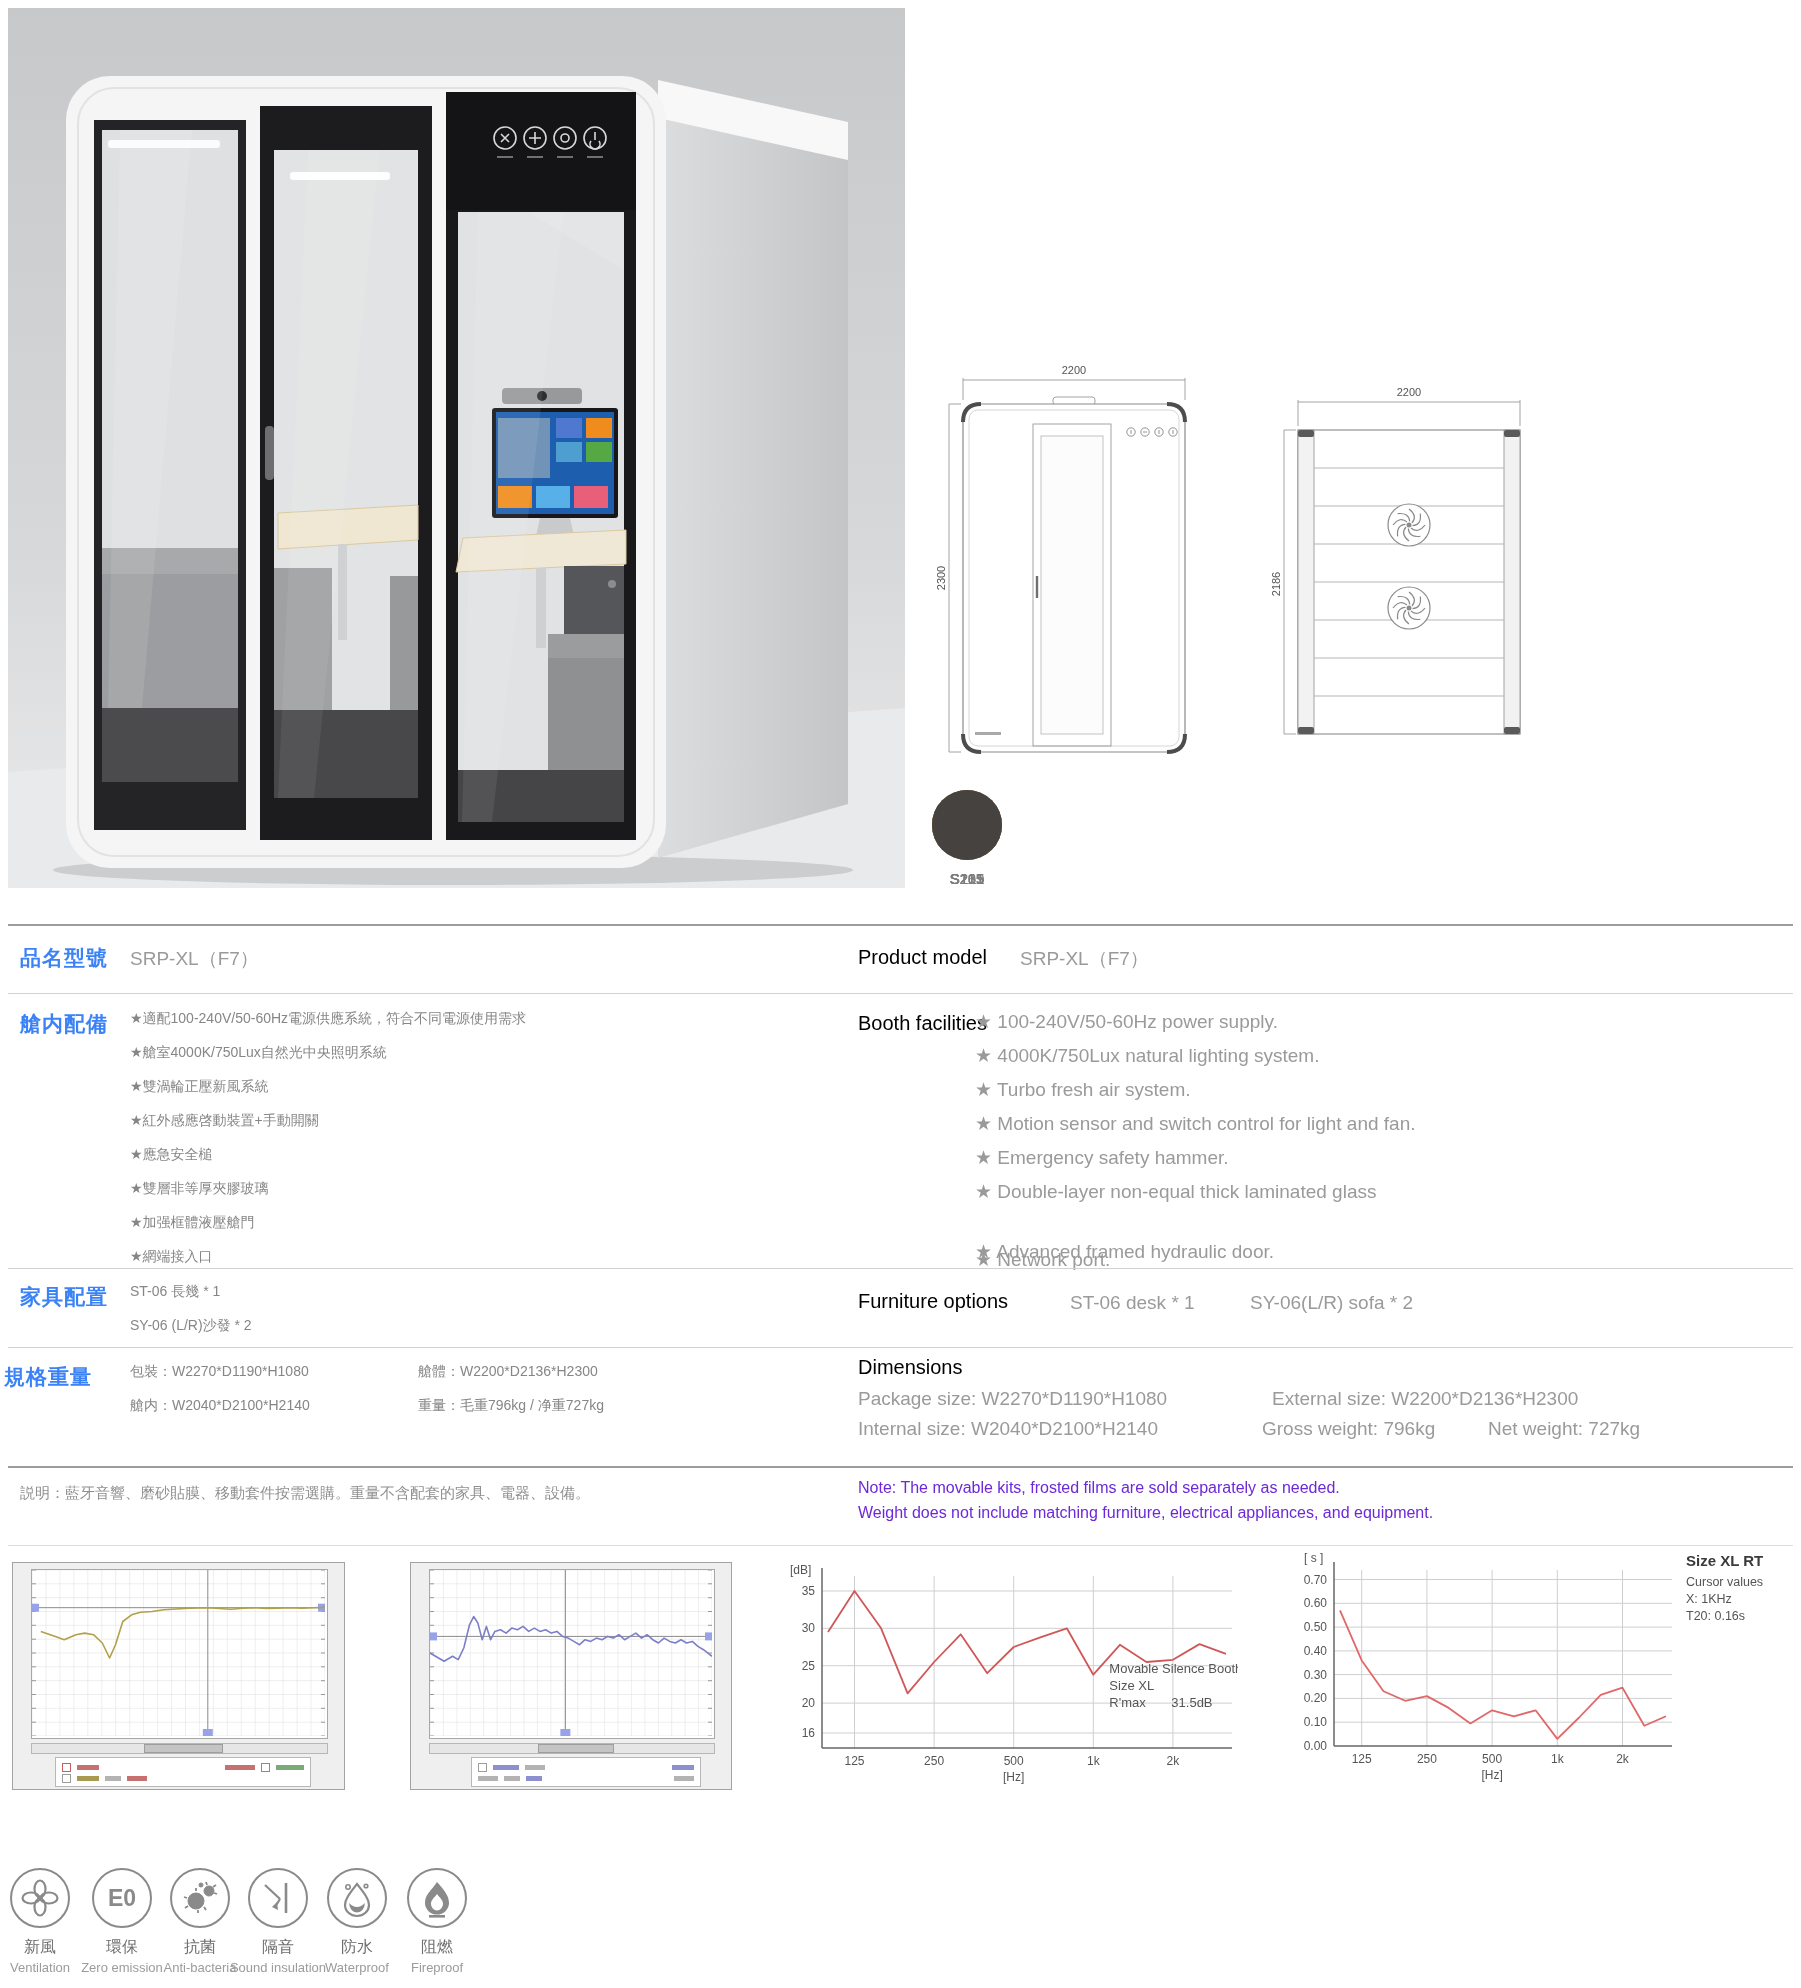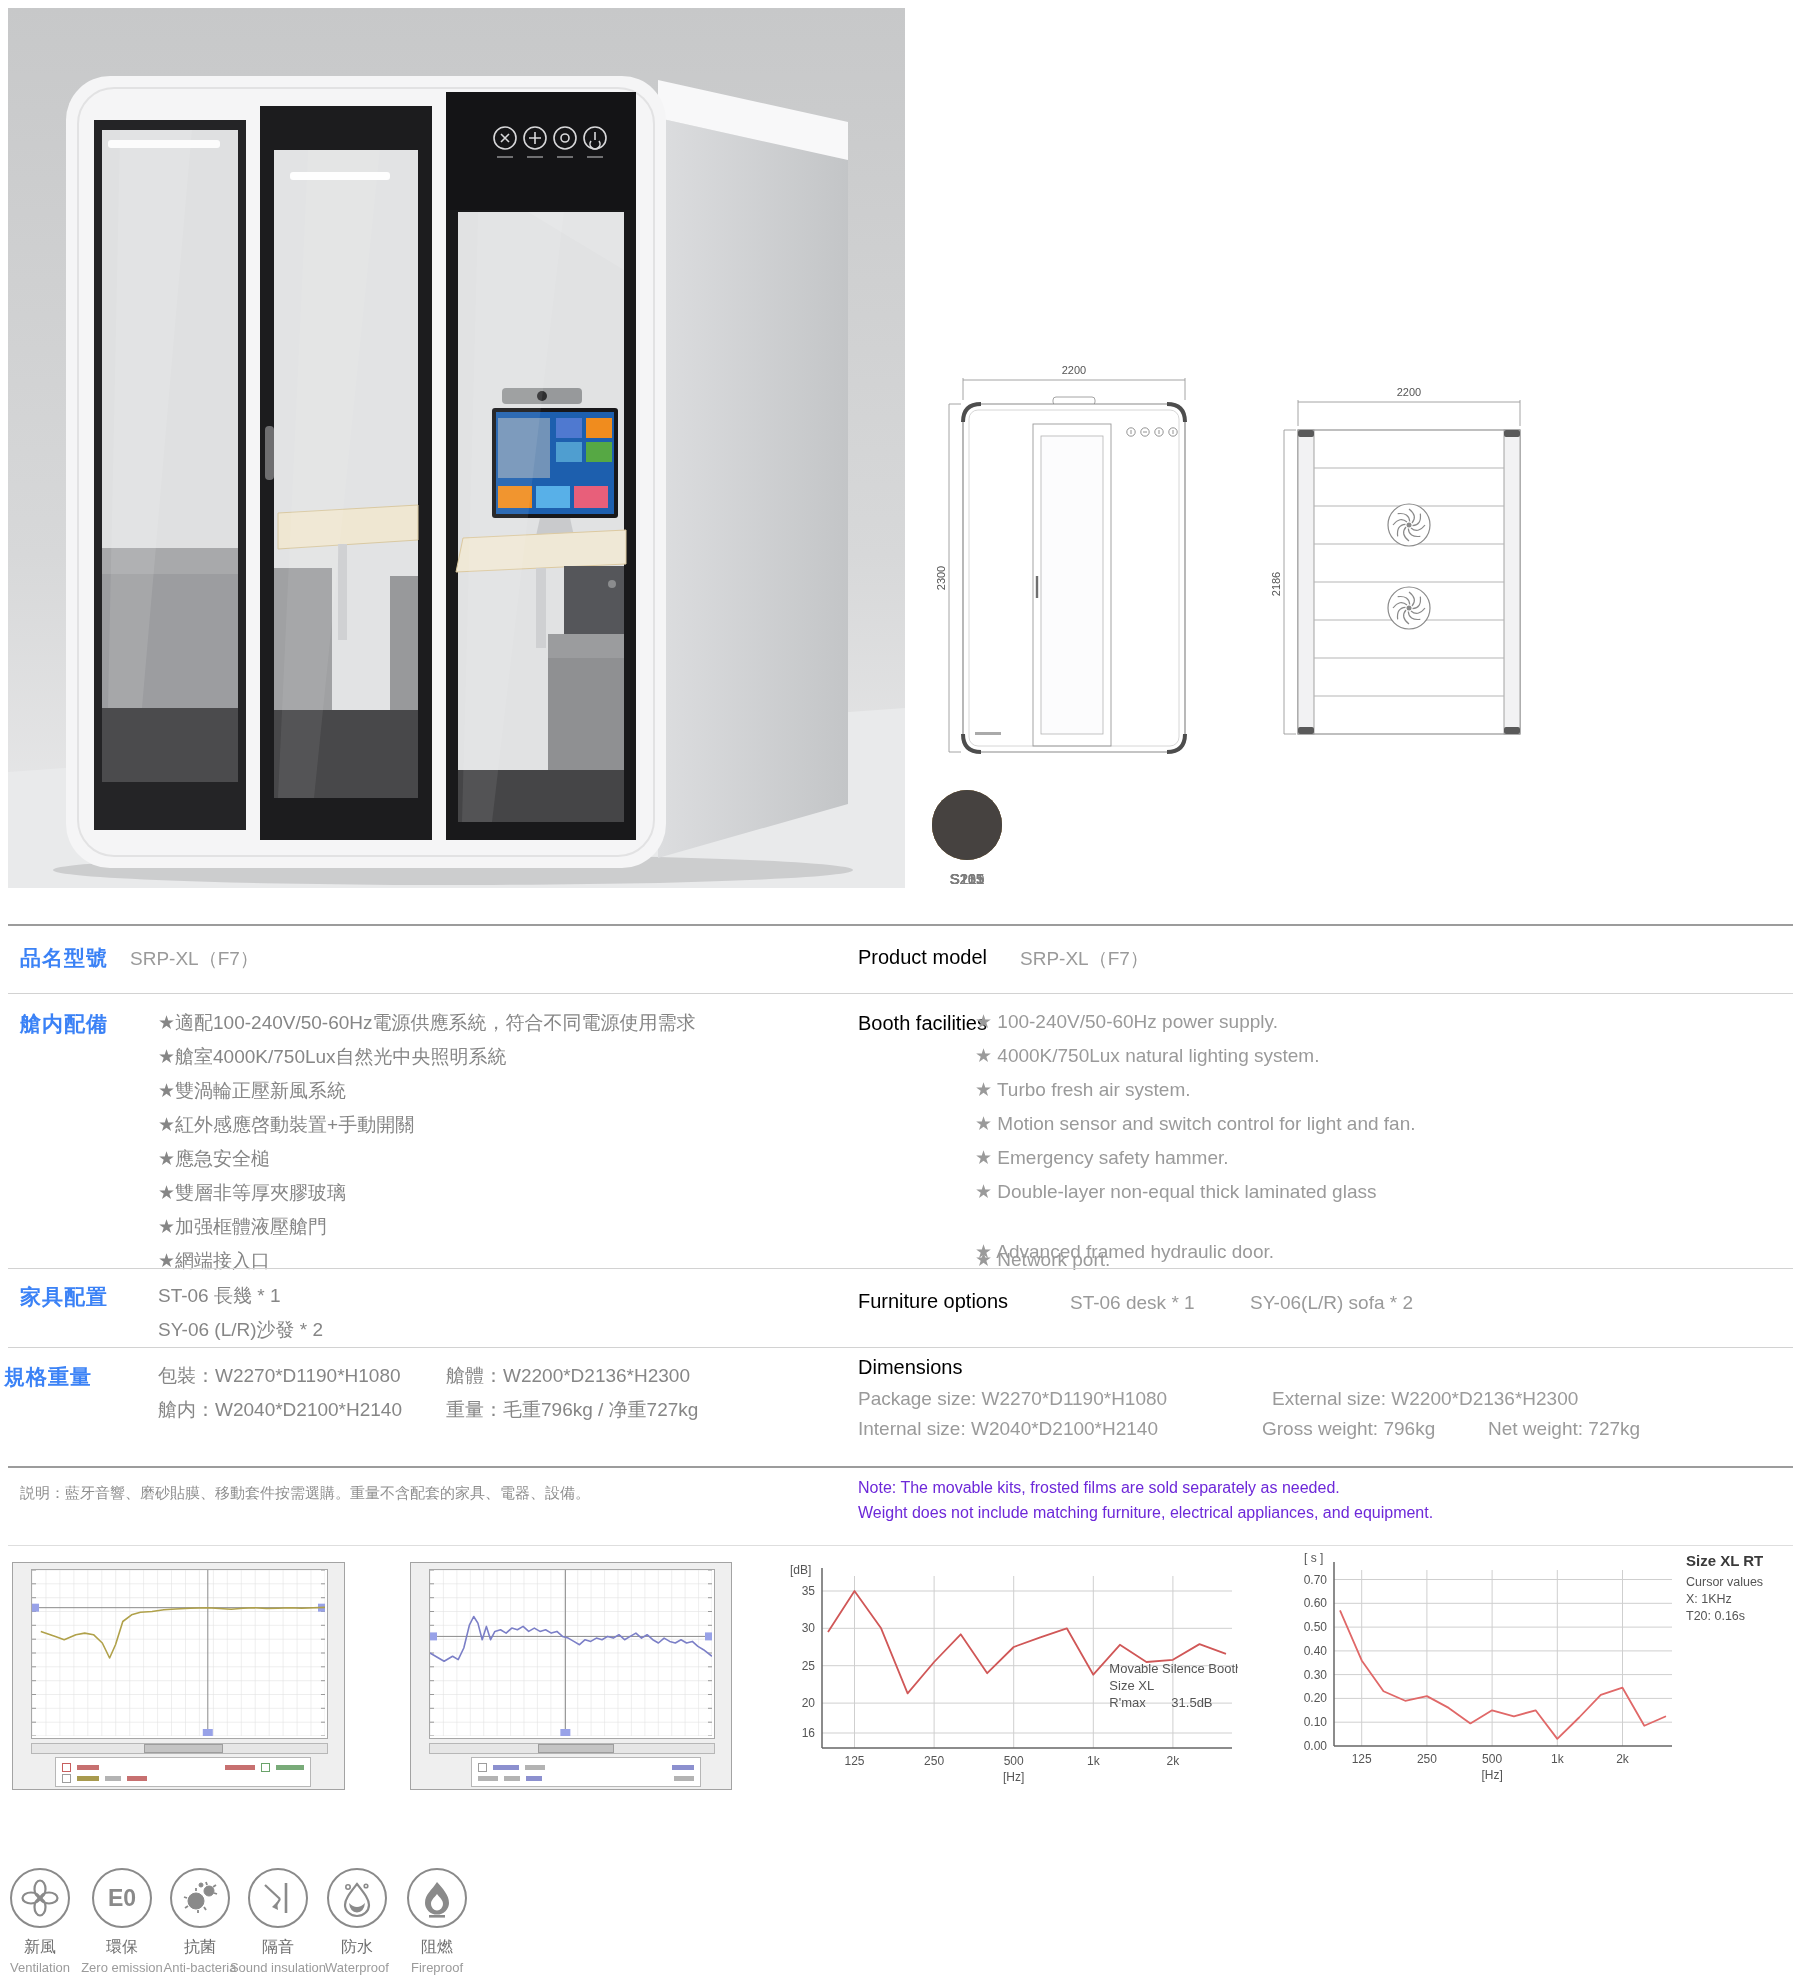--- a/index.html
+++ b/index.html
@@ -4,21 +4,21 @@
 <style>
   html,body{margin:0;padding:0;background:#ffffff;}
   #page{position:relative;width:1801px;height:1988px;background:#ffffff;
         font-family:"Liberation Sans","DejaVu Sans",sans-serif;overflow:hidden;}
   .abs{position:absolute;}
   .divider{position:absolute;left:8px;width:1785px;height:1px;background:#d2d2d2;}
   .divider.heavy{height:2px;background:#9c9c9c;}
   .zh-label{position:absolute;color:#3b82f6;font-weight:bold;font-size:21px;letter-spacing:1px;}
   .en-label{position:absolute;color:#000000;font-size:20px;}
   .val{position:absolute;color:#9a9a9a;font-size:19px;white-space:nowrap;}
-  .zh-item{position:absolute;color:#868686;font-size:19px;white-space:nowrap;margin-left:28px;}
+  .zh-item{position:absolute;color:#868686;font-size:14px;white-space:nowrap;}
   .en-item{position:absolute;color:#9a9a9a;font-size:19px;white-space:nowrap;}
   .note-zh{position:absolute;color:#8f8f8f;font-size:15px;white-space:nowrap;}
   .note-en{position:absolute;color:#6d28d9;font-size:16px;white-space:nowrap;}
   
   .swatch{position:absolute;width:86px;text-align:center;}
   .swatch-circle{width:70px;height:70px;border-radius:50%;margin:0 auto;}
   .swatch:first-child .swatch-circle{border:1px solid #e4e4e4;box-sizing:border-box;}
   .swatch-code{display:block;margin-top:10px;color:#7d7d7d;font-size:15px;}
   
   .analyzer{position:absolute;background:#efefef;border:1px solid #a3a3a3;box-sizing:border-box;}

